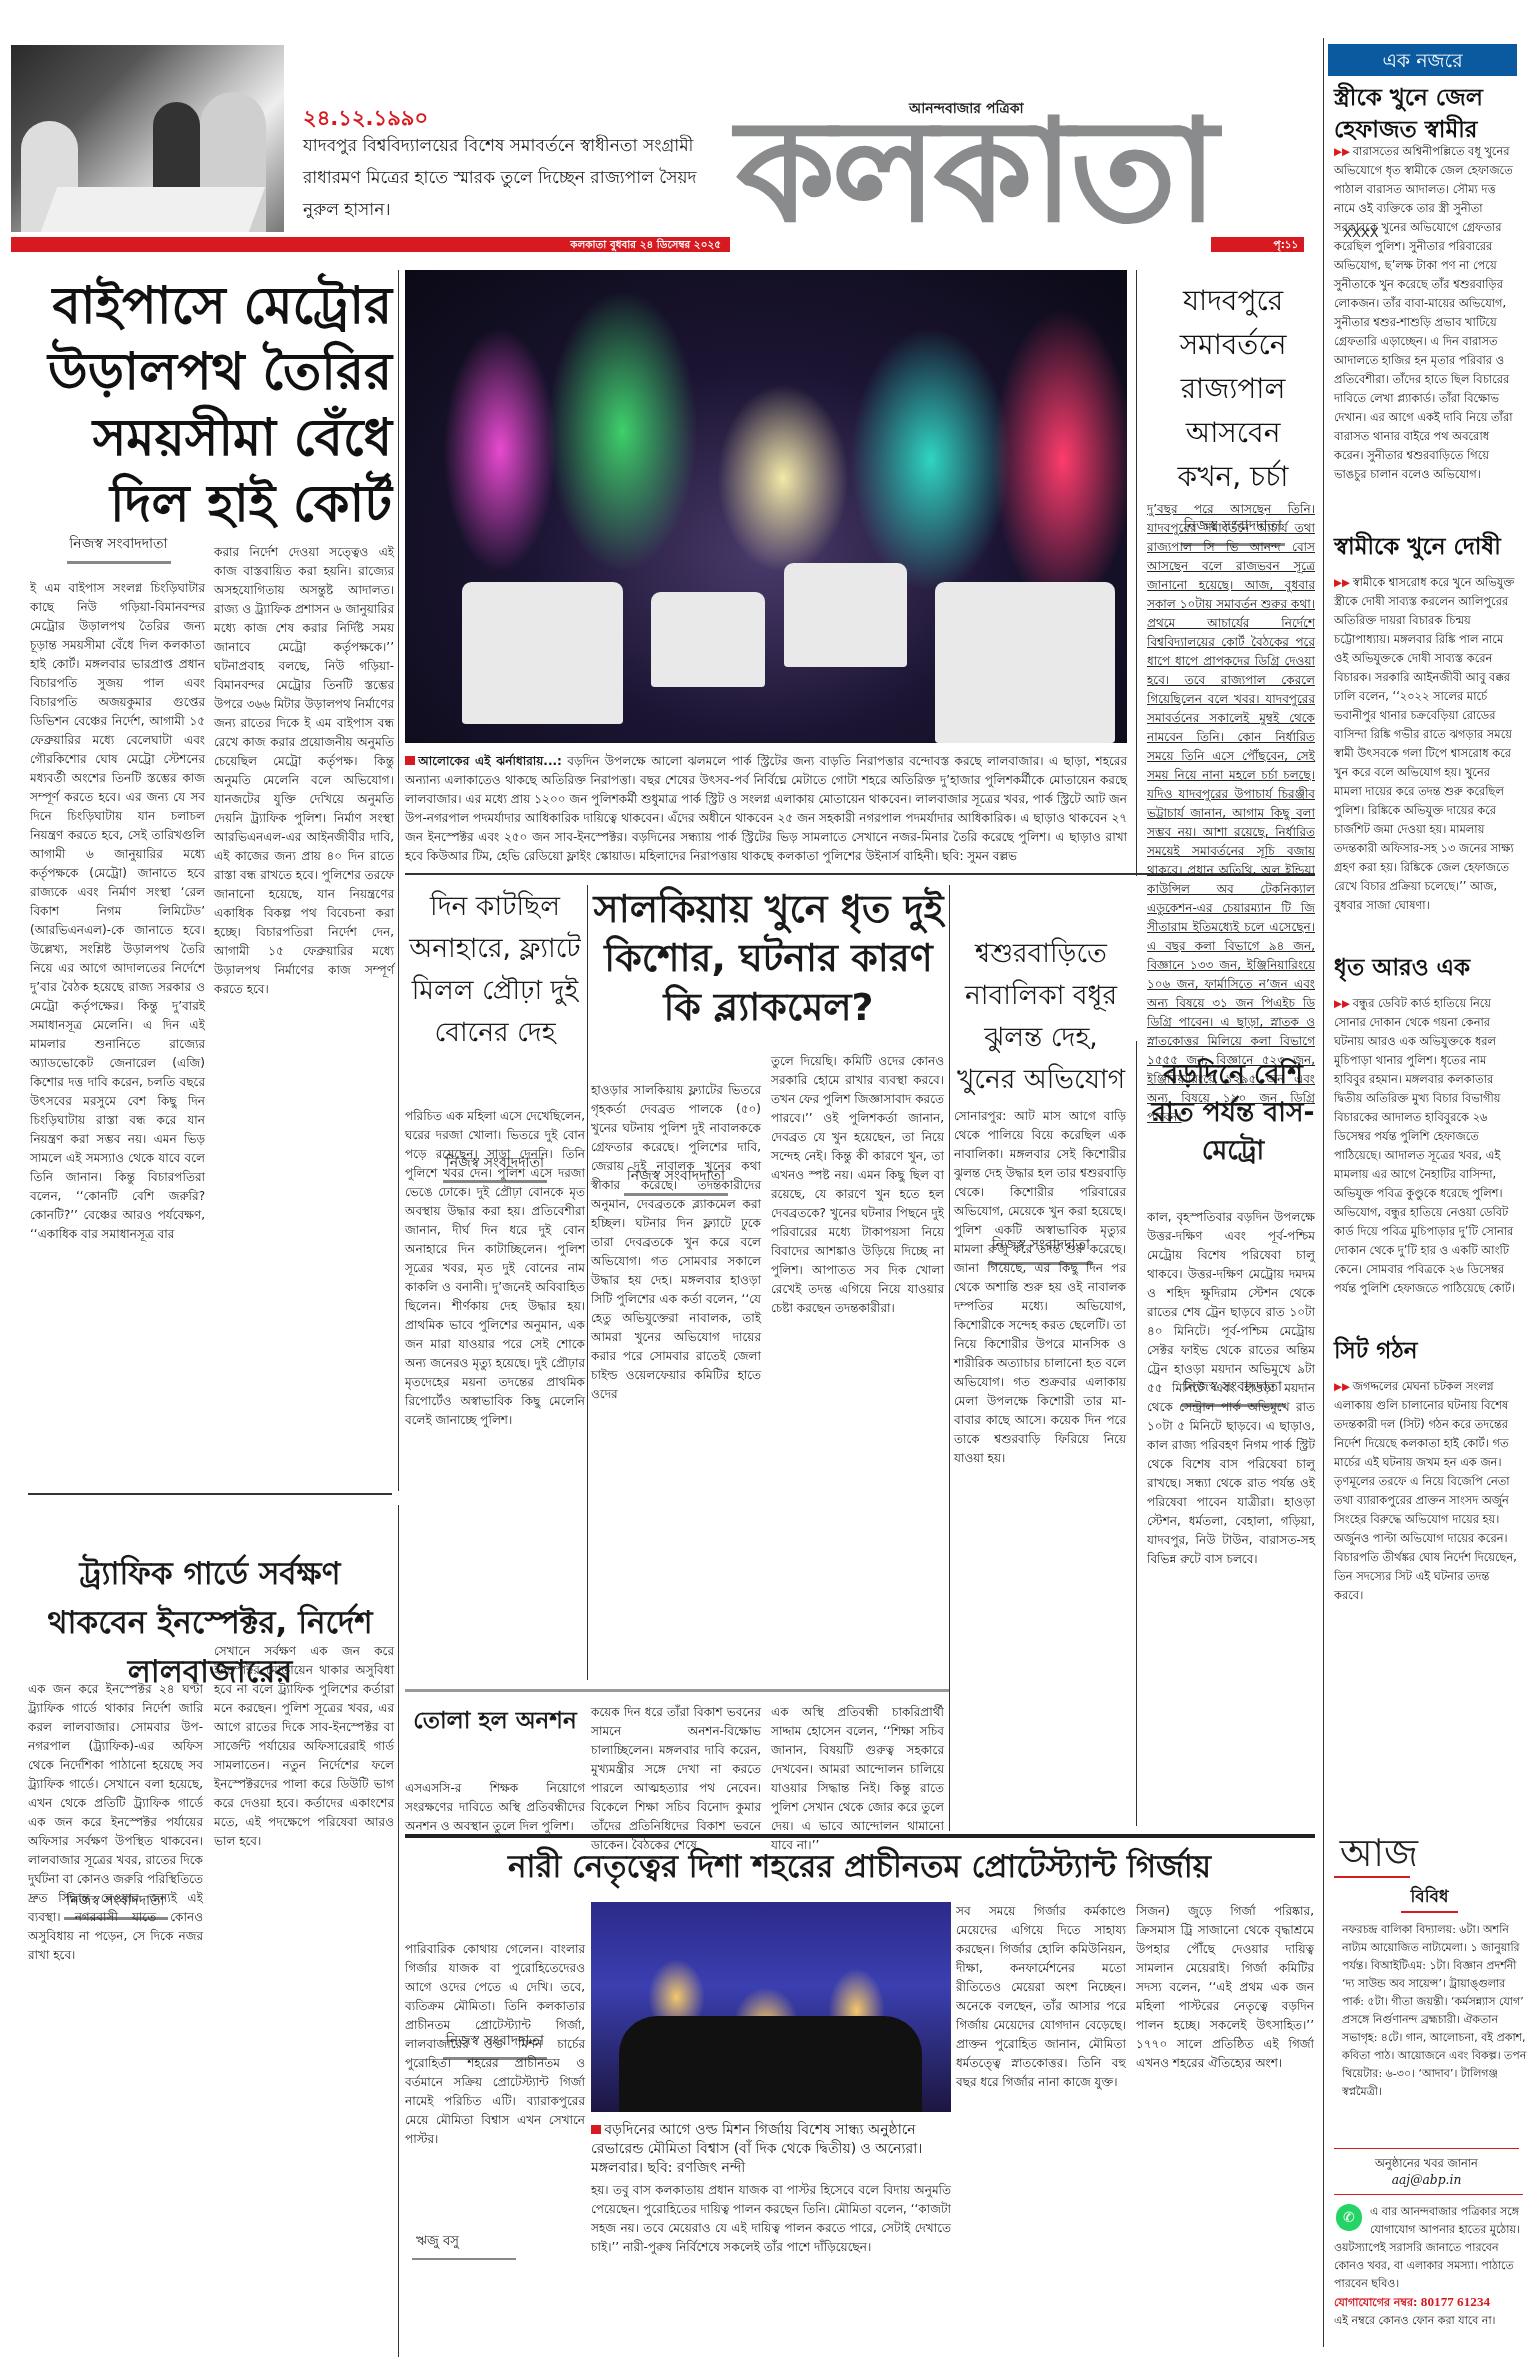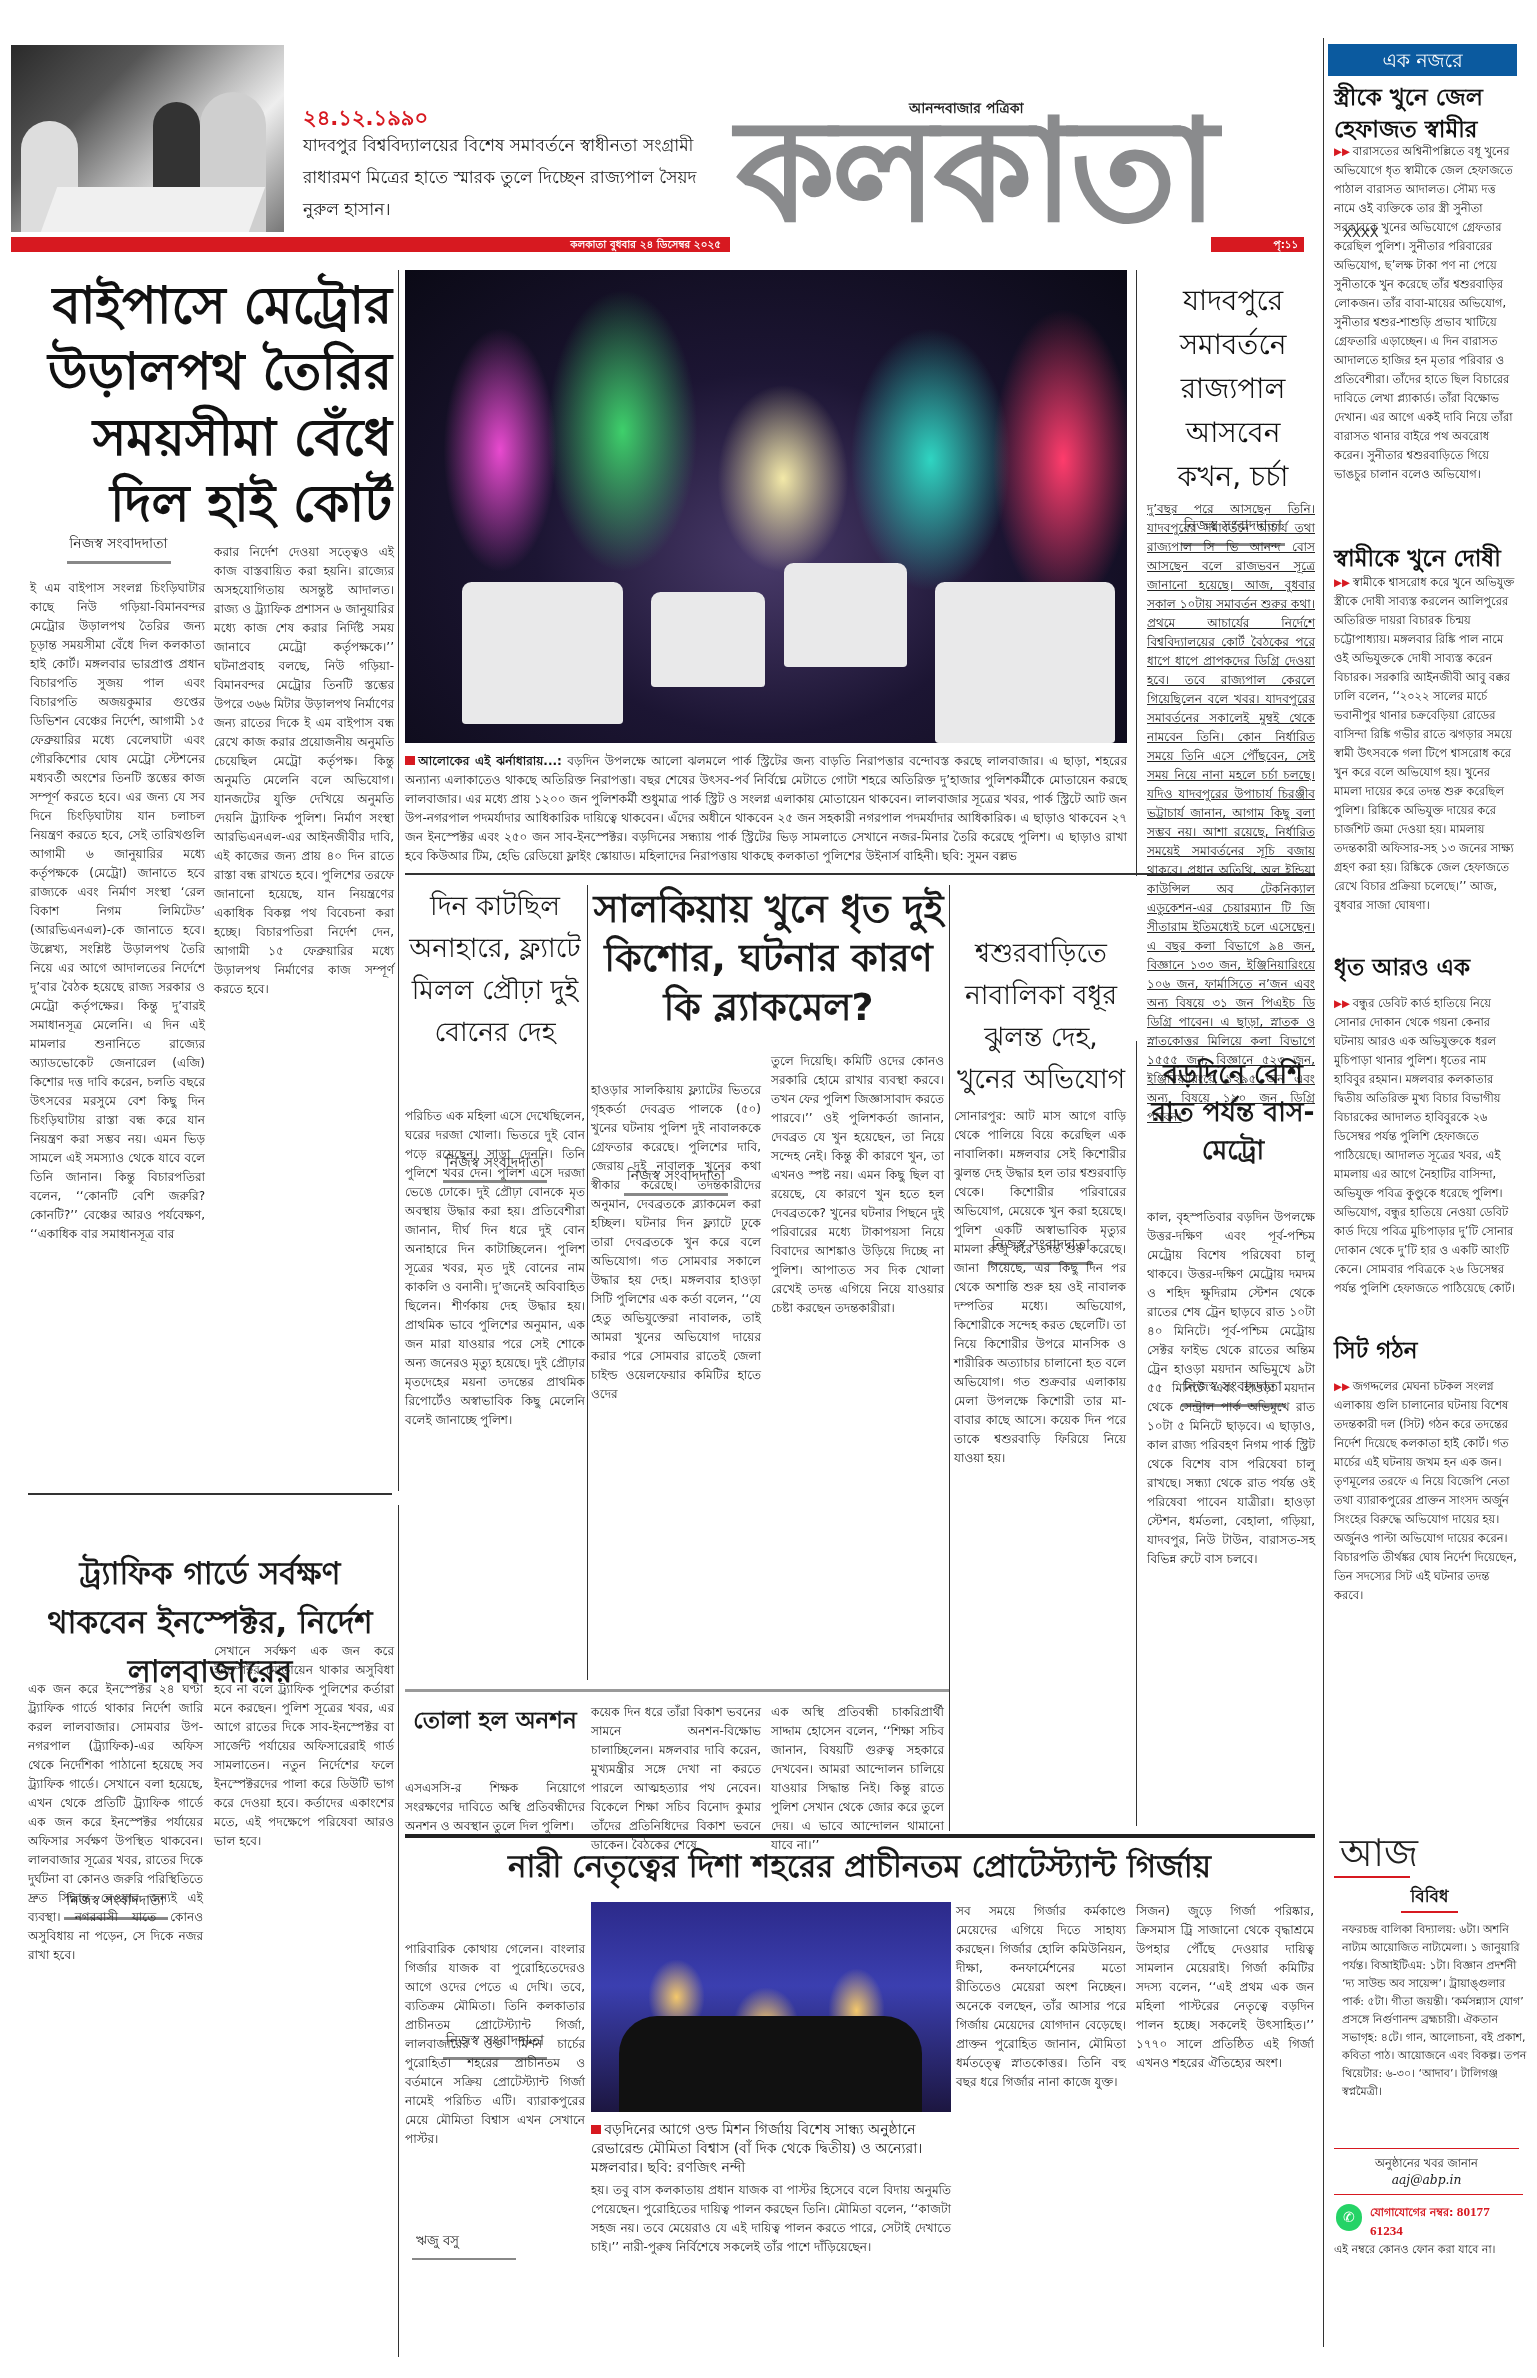--- a/index.html
+++ b/index.html
@@ -193,34 +193,35 @@
 <div class="abs body-text" id="church-col2b">হয়। তবু বাস কলকাতায় প্রধান যাজক বা পাস্টর হিসেবে বলে বিদায় অনুমতি পেয়েছেন। পুরোহিতের দায়িত্ব পালন করছেন তিনি। মৌমিতা বলেন, ‘‘কাজটা সহজ নয়। তবে মেয়েরাও যে এই দায়িত্ব পালন করতে পারে, সেটাই দেখাতে চাই।’’ নারী-পুরুষ নির্বিশেষে সকলেই তাঁর পাশে দাঁড়িয়েছেন।</div>
 <div class="abs body-text" id="church-col3">সব সময়ে গির্জার কর্মকাণ্ডে মেয়েদের এগিয়ে দিতে সাহায্য করছেন। গির্জার হোলি কমিউনিয়ন, দীক্ষা, কনফার্মেশনের মতো রীতিতেও মেয়েরা অংশ নিচ্ছেন। অনেকে বলছেন, তাঁর আসার পরে গির্জায় মেয়েদের যোগদান বেড়েছে। প্রাক্তন পুরোহিত জানান, মৌমিতা ধর্মতত্ত্বে স্নাতকোত্তর। তিনি বহু বছর ধরে গির্জার নানা কাজে যুক্ত।</div>
 <div class="abs body-text" id="church-col4">সিজন) জুড়ে গির্জা পরিষ্কার, ক্রিসমাস ট্রি সাজানো থেকে বৃদ্ধাশ্রমে উপহার পৌঁছে দেওয়ার দায়িত্ব সামলান মেয়েরাই। গির্জা কমিটির সদস্য বলেন, ‘‘এই প্রথম এক জন মহিলা পাস্টরের নেতৃত্বে বড়দিন পালন হচ্ছে। সকলেই উৎসাহিত।’’ ১৭৭০ সালে প্রতিষ্ঠিত এই গির্জা এখনও শহরের ঐতিহ্যের অংশ।</div>
 
 <div class="vrule" style="left:1323px;top:38px;height:2309px;"></div>
 <div class="abs" id="ek-najare">এক নজরে</div>
 
 <div class="brief-head" style="top:81px;">স্ত্রীকে খুনে জেল হেফাজত স্বামীর</div>
 <div class="brief-body" style="top:142px;"><span class="arrow">▶▶</span><span>বারাসতের অশ্বিনীপল্লিতে বধূ খুনের অভিযোগে ধৃত স্বামীকে জেল হেফাজতে পাঠাল বারাসত আদালত। সৌম্য দত্ত নামে ওই ব্যক্তিকে তার স্ত্রী সুনীতা সরকারকে খুনের অভিযোগে গ্রেফতার করেছিল পুলিশ। সুনীতার পরিবারের অভিযোগ, ছ’লক্ষ টাকা পণ না পেয়ে সুনীতাকে খুন করেছে তাঁর শ্বশুরবাড়ির লোকজন। তাঁর বাবা-মায়ের অভিযোগ, সুনীতার শ্বশুর-শাশুড়ি প্রভাব খাটিয়ে গ্রেফতারি এড়াচ্ছেন। এ দিন বারাসত আদালতে হাজির হন মৃতার পরিবার ও প্রতিবেশীরা। তাঁদের হাতে ছিল বিচারের দাবিতে লেখা প্ল্যাকার্ড। তাঁরা বিক্ষোভ দেখান। এর আগে একই দাবি নিয়ে তাঁরা বারাসত থানার বাইরে পথ অবরোধ করেন। সুনীতার শ্বশুরবাড়িতে গিয়ে ভাঙচুর চালান বলেও অভিযোগ।</span></div>
 
-<div class="brief-head" style="top:530px;margin-top:12px;">স্বামীকে খুনে দোষী</div>
+<div class="brief-head" style="top:530px;">স্বামীকে খুনে দোষী</div>
 <div class="brief-body" style="top:573px;"><span class="arrow">▶▶</span><span>স্বামীকে শ্বাসরোধ করে খুনে অভিযুক্ত স্ত্রীকে দোষী সাব্যস্ত করলেন আলিপুরের অতিরিক্ত দায়রা বিচারক চিন্ময় চট্টোপাধ্যায়। মঙ্গলবার রিঙ্কি পাল নামে ওই অভিযুক্তকে দোষী সাব্যস্ত করেন বিচারক। সরকারি আইনজীবী আবু বক্কর ঢালি বলেন, ‘‘২০২২ সালের মার্চে ভবানীপুর থানার চক্রবেড়িয়া রোডের বাসিন্দা রিঙ্কি গভীর রাতে ঝগড়ার সময়ে স্বামী উৎসবকে গলা টিপে শ্বাসরোধ করে খুন করে বলে অভিযোগ হয়। খুনের মামলা দায়ের করে তদন্ত শুরু করেছিল পুলিশ। রিঙ্কিকে অভিযুক্ত দায়ের করে চার্জশিট জমা দেওয়া হয়। মামলায় তদন্তকারী অফিসার-সহ ১৩ জনের সাক্ষ্য গ্রহণ করা হয়। রিঙ্কিকে জেল হেফাজতে রেখে বিচার প্রক্রিয়া চলেছে।’’ আজ, বুধবার সাজা ঘোষণা।</span></div>
 
 <div class="brief-head" style="top:951px;">ধৃত আরও এক</div>
 <div class="brief-body" style="top:994px;"><span class="arrow">▶▶</span><span>বন্ধুর ডেবিট কার্ড হাতিয়ে নিয়ে সোনার দোকান থেকে গয়না কেনার ঘটনায় আরও এক অভিযুক্তকে ধরল মুচিপাড়া থানার পুলিশ। ধৃতের নাম হাবিবুর রহমান। মঙ্গলবার কলকাতার দ্বিতীয় অতিরিক্ত মুখ্য বিচার বিভাগীয় বিচারকের আদালত হাবিবুরকে ২৬ ডিসেম্বর পর্যন্ত পুলিশি হেফাজতে পাঠিয়েছে। আদালত সূত্রের খবর, এই মামলায় এর আগে নৈহাটির বাসিন্দা, অভিযুক্ত পবিত্র কুণ্ডুকে ধরেছে পুলিশ। অভিযোগ, বন্ধুর হাতিয়ে নেওয়া ডেবিট কার্ড দিয়ে পবিত্র মুচিপাড়ার দু’টি সোনার দোকান থেকে দু’টি হার ও একটি আংটি কেনে। সোমবার পবিত্রকে ২৬ ডিসেম্বর পর্যন্ত পুলিশি হেফাজতে পাঠিয়েছে কোর্ট।</span></div>
 
 <div class="brief-head" style="top:1334px;">সিট গঠন</div>
 <div class="brief-body" style="top:1377px;"><span class="arrow">▶▶</span><span>জগদ্দলের মেঘনা চটকল সংলগ্ন এলাকায় গুলি চালানোর ঘটনায় বিশেষ তদন্তকারী দল (সিট) গঠন করে তদন্তের নির্দেশ দিয়েছে কলকাতা হাই কোর্ট। গত মার্চের এই ঘটনায় জখম হন এক জন। তৃণমূলের তরফে এ নিয়ে বিজেপি নেতা তথা ব্যারাকপুরের প্রাক্তন সাংসদ অর্জুন সিংহের বিরুদ্ধে অভিযোগ দায়ের হয়। অর্জুনও পাল্টা অভিযোগ দায়ের করেন। বিচারপতি তীর্থঙ্কর ঘোষ নির্দেশ দিয়েছেন, তিন সদস্যের সিট এই ঘটনার তদন্ত করবে।</span></div>
 
 <div class="abs" id="aaj-heading">আজ</div>
 <div class="abs" id="bibidh-heading">বিবিধ</div>
 <div class="abs" id="bibidh-body">নফরচন্দ্র বালিকা বিদ্যালয়: ৬টা। অশনি নাট্যম আয়োজিত নাট্যমেলা। ১ জানুয়ারি পর্যন্ত। বিআইটিএম: ১টা। বিজ্ঞান প্রদর্শনী ‘দ্য সাউন্ড অব সায়েন্স’। ট্রায়াঙ্গুলার পার্ক: ৫টা। গীতা জয়ন্তী। ‘কর্মসন্ন্যাস যোগ’ প্রসঙ্গে নির্গুণানন্দ ব্রহ্মচারী। ঐকতান সভাগৃহ: ৪টে। গান, আলোচনা, বই প্রকাশ, কবিতা পাঠ। আয়োজনে এবং বিকল্প। তপন থিয়েটার: ৬-৩০। ‘আদাব’। টালিগঞ্জ স্বপ্নমৈত্রী।</div>
 <div class="abs" id="events-note">
   <div>অনুষ্ঠানের খবর জানান</div>
   <div id="events-email">aaj@abp.in</div>
 </div>
 <div class="abs" id="whatsapp-box">
   <span id="whatsapp-icon">✆</span>
+  <span>এ বার আনন্দবাজার পত্রিকার সঙ্গে যোগাযোগ আপনার হাতের মুঠোয়। ওয়টস্যাপেই সরাসরি জানাতে পারবেন কোনও খবর, বা এলাকার সমস্যা। পাঠাতে পারবেন ছবিও।</span>
   <div><span id="wa-phone">যোগাযোগের নম্বর:</span> <span style="color:#d71920;font-weight:bold;font-family:'Liberation Serif',serif;font-size:13.2px;">80177 61234</span></div>
   <div>এই নম্বরে কোনও ফোন করা যাবে না।</div>
 </div>
 
 
 </body></html>

